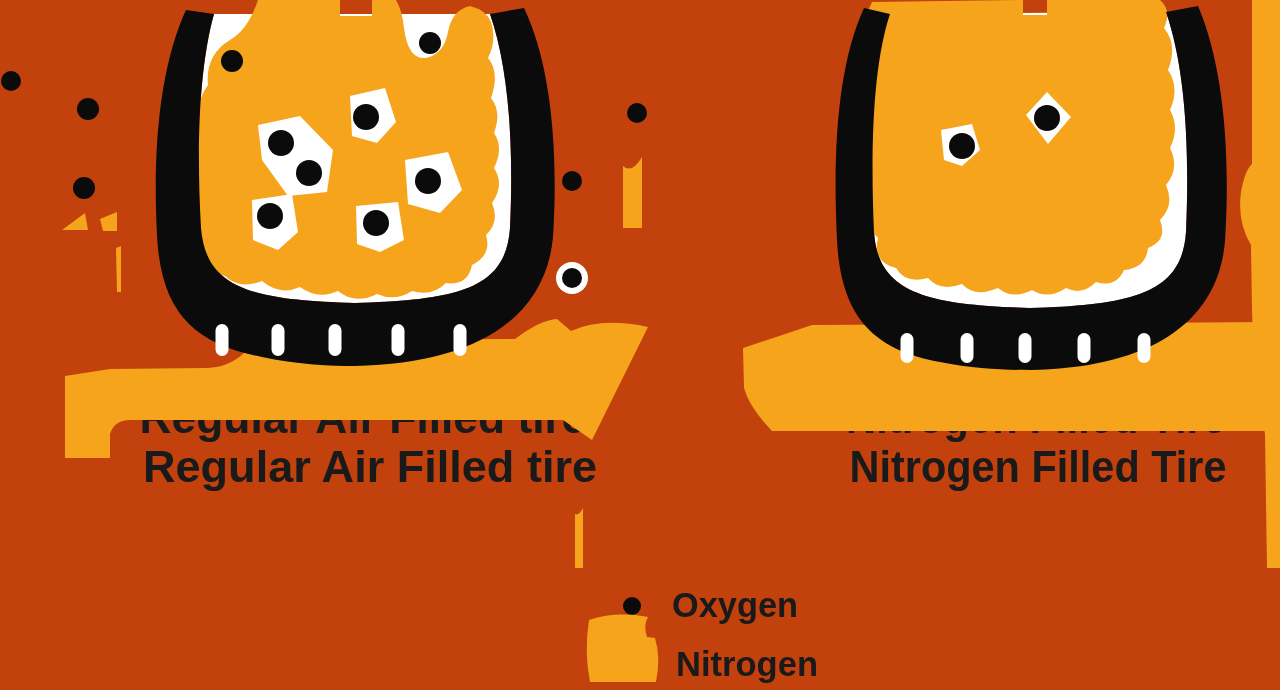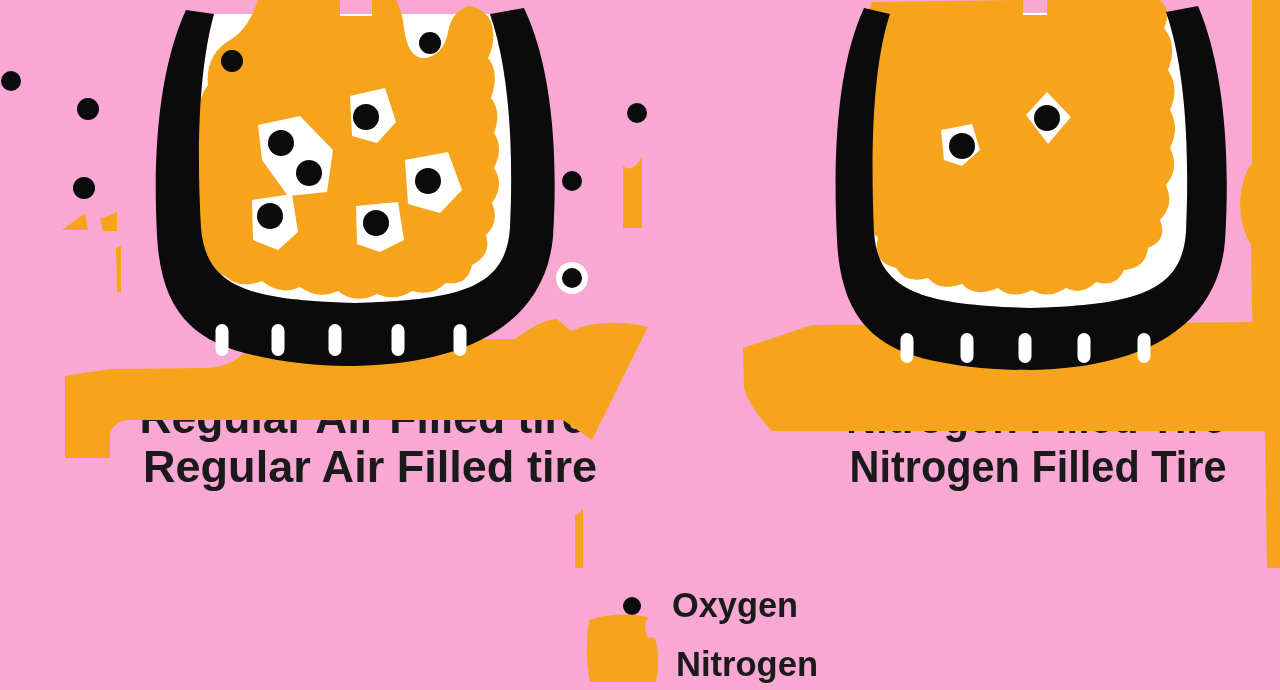--- a/index.html
+++ b/index.html
@@ -7,21 +7,21 @@
     padding: 0;
     background: #FFFFFF;
     width: 1280px;
     height: 690px;
     overflow: hidden;
   }
   .stage {
     position: relative;
     width: 1280px;
     height: 690px;
-    background: #f9a8d4;
+    background: #c2410c;
   }
   svg {
     display: block;
   }
   svg text {
     font-family: "Liberation Sans", sans-serif;
     font-weight: 700;
   }
   .fig-label {
     font-size: 45px;

